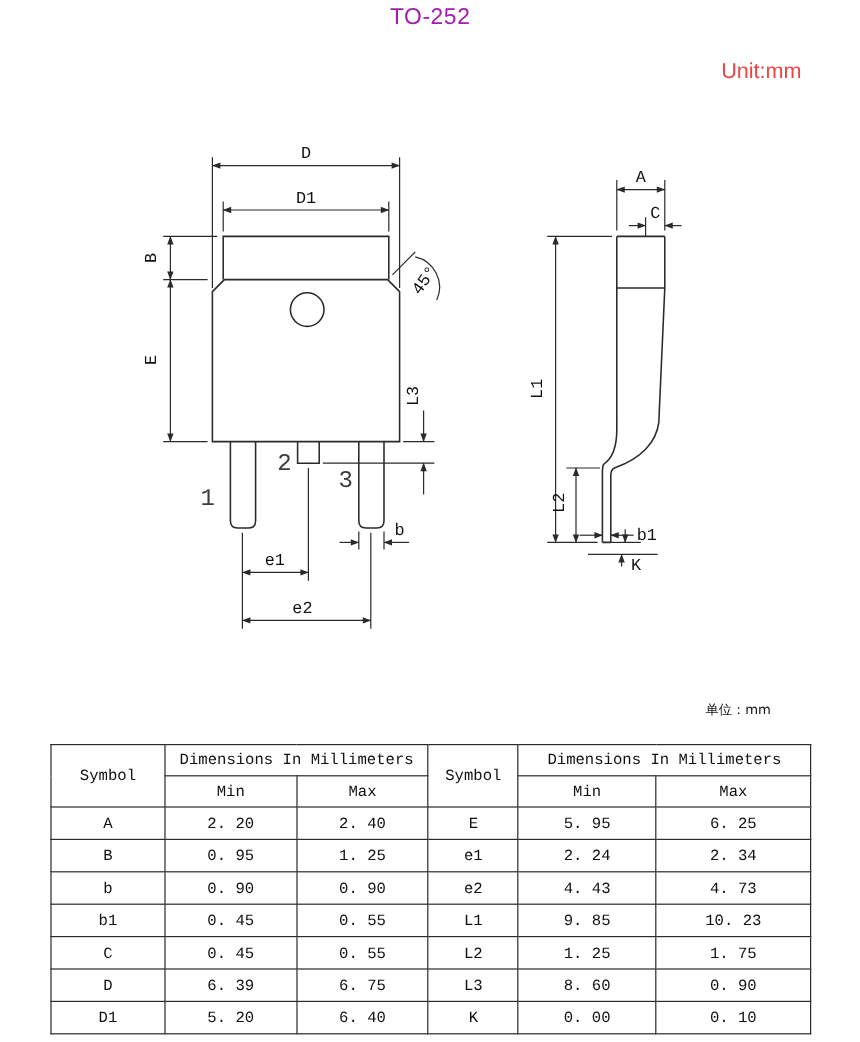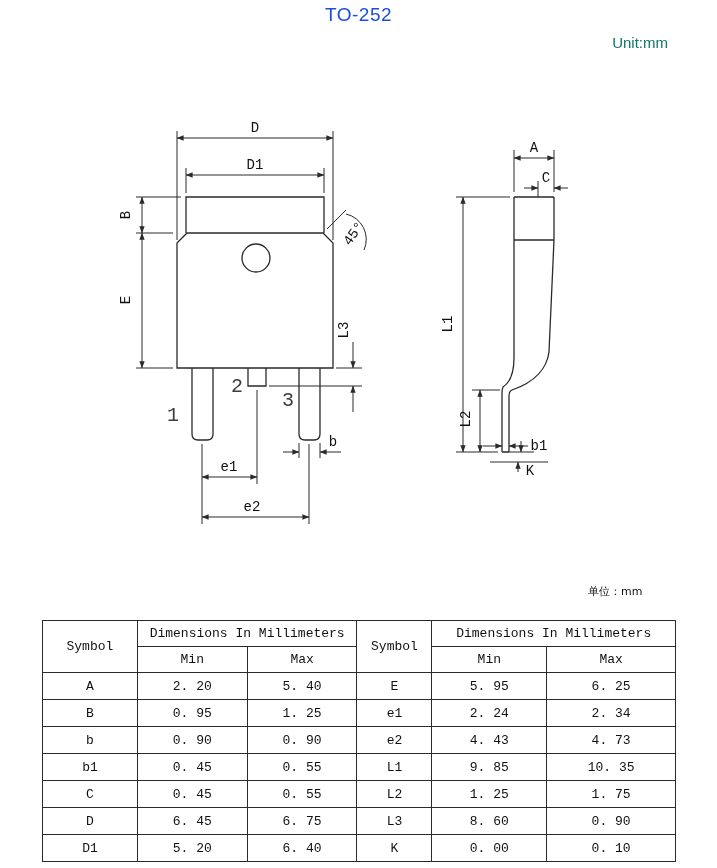--- a/index.html
+++ b/index.html
@@ -3,23 +3,23 @@
 <meta charset="utf-8">
 <style>
   * { margin:0; padding:0; box-sizing:border-box; }
   html,body { background:#ffffff; }
   .page {
     position:relative; width:717px; height:868px; background:#ffffff;
     font-family:"Liberation Sans", sans-serif; color:#111; overflow:hidden;
   }
   .title {
     position:absolute; top:4px; left:0; width:100%; text-align:center;
-    font-size:19px; letter-spacing:.5px; color:#1d4ed8;
-  }
-  .unit-top { position:absolute; top:34px; right:49px; font-size:15px; color:#0f766e; }
+    font-size:19px; letter-spacing:.5px; color:#a21caf;
+  }
+  .unit-top { position:absolute; top:49px; right:49px; font-size:18px; color:#ef4444; }
   .drawing { position:absolute; top:0; left:0; }
   svg text { fill:#111; font-family:"Liberation Mono", monospace; font-size:14px; }
   svg .pin-num { font-size:20px; fill:#3d3d3d; }
   .ln { stroke:#2a2a2a; stroke-width:1; fill:none; }
   .ol { stroke:#2a2a2a; stroke-width:1.3; fill:none; }
   .unit-cn {
     position:absolute; top:584px; left:588px; font-size:11px;
     font-family:"DejaVu Sans", sans-serif; color:#111;
   }
   .dim-table {
@@ -157,21 +157,21 @@
         <th>Min</th>
         <th>Max</th>
         <th>Min</th>
         <th>Max</th>
       </tr>
     </thead>
     <tbody>
       <tr>
         <td>A</td>
         <td>2. 20</td>
-        <td>5. 40</td>
+        <td>2. 40</td>
         <td>E</td>
         <td>5. 95</td>
         <td>6. 25</td>
       </tr>
       <tr>
         <td>B</td>
         <td>0. 95</td>
         <td>1. 25</td>
         <td>e1</td>
         <td>2. 24</td>
@@ -184,33 +184,33 @@
         <td>e2</td>
         <td>4. 43</td>
         <td>4. 73</td>
       </tr>
       <tr>
         <td>b1</td>
         <td>0. 45</td>
         <td>0. 55</td>
         <td>L1</td>
         <td>9. 85</td>
-        <td>10. 35</td>
+        <td>10. 23</td>
       </tr>
       <tr>
         <td>C</td>
         <td>0. 45</td>
         <td>0. 55</td>
         <td>L2</td>
         <td>1. 25</td>
         <td>1. 75</td>
       </tr>
       <tr>
         <td>D</td>
-        <td>6. 45</td>
+        <td>6. 39</td>
         <td>6. 75</td>
         <td>L3</td>
         <td>8. 60</td>
         <td>0. 90</td>
       </tr>
       <tr>
         <td>D1</td>
         <td>5. 20</td>
         <td>6. 40</td>
         <td>K</td>

